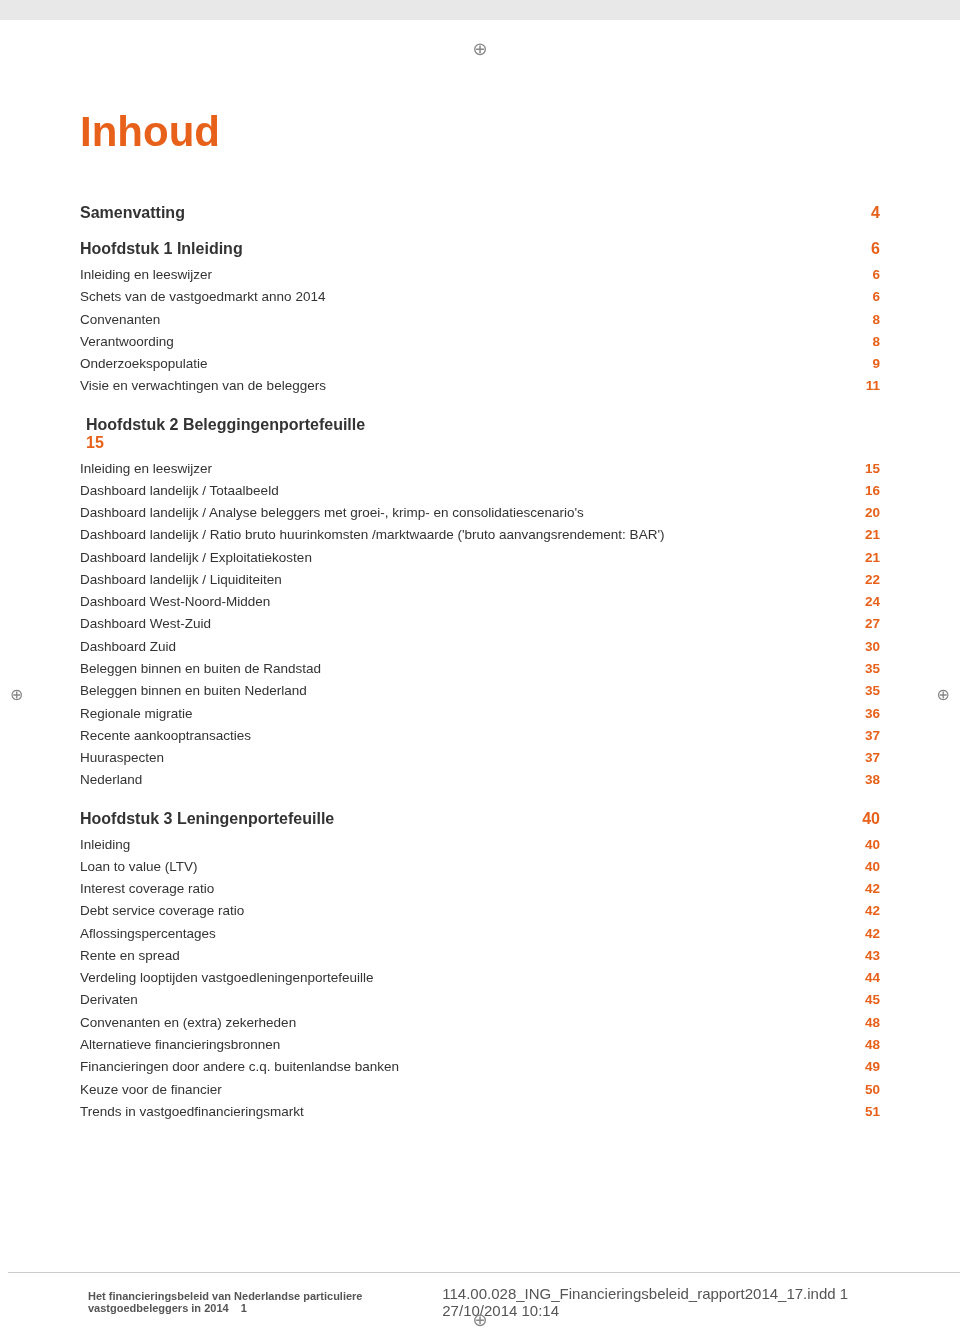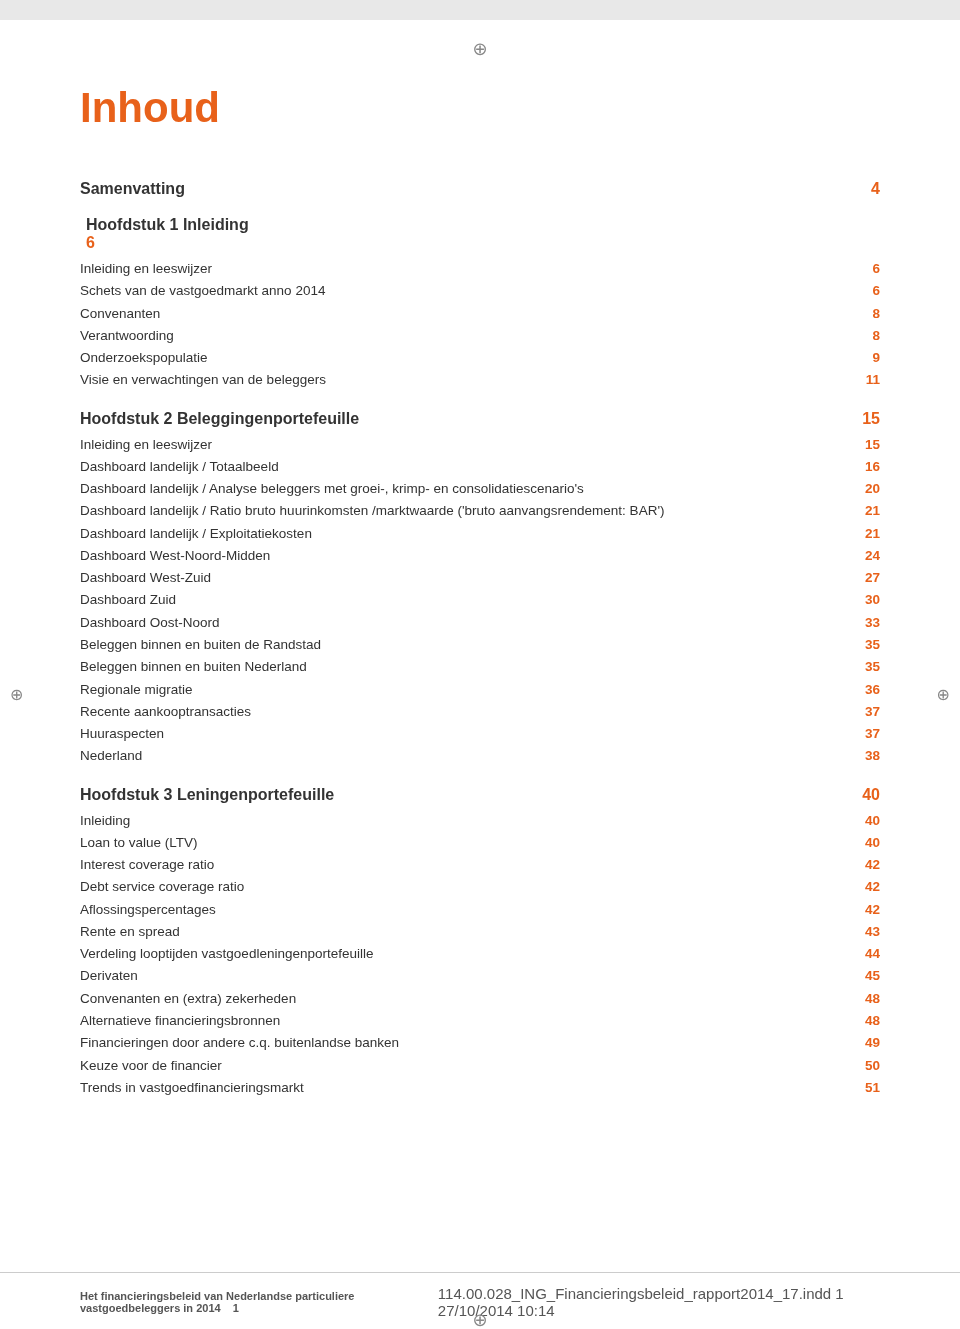--- a/index.html
+++ b/index.html
@@ -33,21 +33,21 @@
       transform: translateX(-50%);
       font-size: 18px;
       color: #888;
     }
 
     .page-title {
       font-size: 42px;
       font-weight: bold;
       color: #e8611a;
       margin-bottom: 48px;
-      margin-top: 4px;
+      margin-top: 28px;
     }
 
     .toc-entry {
       font-size: 13.5px;
       color: #333;
       line-height: 1.65;
       display: flex;
       align-items: flex-end;
     }
 
@@ -82,21 +82,21 @@
       margin-left: 6px;
     }
 
     .indent-entry {
       padding-left: 0px;
     }
 
     .footer {
       position: absolute;
       bottom: 30px;
-      left: 0;
+      left: 8px;
       right: 0;
       padding: 0 80px;
       display: flex;
       justify-content: space-between;
       align-items: center;
       border-top: 1px solid #ccc;
       padding-top: 12px;
     }
 
     .footer-left {
@@ -149,21 +149,21 @@
   <div class="page-title">Inhoud</div>
 
   <div class="toc-content">
 
 
     <div class="chapter-heading">
       <span class="chapter-label">Samenvatting</span>
       <span class="page-num">4</span>
     </div>
 
-    <div class="chapter-heading" style="margin-top:18px;flex-direction:column;">
+    <div class="chapter-heading" style="margin-top:18px;">
       <span class="chapter-label">Hoofdstuk 1 Inleiding</span>
       <span class="page-num">6</span>
     </div>
     <div class="toc-entry indent-entry">
       <span class="label">Inleiding en leeswijzer</span>
       <span class="page-num">6</span>
     </div>
     <div class="toc-entry indent-entry">
       <span class="label">Schets van de vastgoedmarkt anno 2014</span>
       <span class="page-num">6</span>
@@ -178,21 +178,21 @@
     </div>
     <div class="toc-entry indent-entry">
       <span class="label">Onderzoekspopulatie</span>
       <span class="page-num">9</span>
     </div>
     <div class="toc-entry indent-entry">
       <span class="label">Visie en verwachtingen van de beleggers</span>
       <span class="page-num">11</span>
     </div>
 
-    <div class="chapter-heading" style="margin-top:18px;">
+    <div class="chapter-heading" style="margin-top:18px;flex-direction:column;">
       <span class="chapter-label">Hoofdstuk 2 Beleggingenportefeuille</span>
       <span class="page-num">15</span>
     </div>
     <div class="toc-entry indent-entry">
       <span class="label">Inleiding en leeswijzer</span>
       <span class="page-num">15</span>
     </div>
     <div class="toc-entry indent-entry">
       <span class="label">Dashboard landelijk / Totaalbeeld</span>
       <span class="page-num">16</span>
@@ -203,34 +203,34 @@
     </div>
     <div class="toc-entry indent-entry">
       <span class="label">Dashboard landelijk / Ratio bruto huurinkomsten /marktwaarde ('bruto aanvangsrendement: BAR')</span>
       <span class="page-num">21</span>
     </div>
     <div class="toc-entry indent-entry">
       <span class="label">Dashboard landelijk / Exploitatiekosten</span>
       <span class="page-num">21</span>
     </div>
     <div class="toc-entry indent-entry">
+      <span class="label">Dashboard landelijk / Liquiditeiten</span>
+      <span class="page-num">22</span>
+    </div>
+    <div class="toc-entry indent-entry">
       <span class="label">Dashboard West-Noord-Midden</span>
       <span class="page-num">24</span>
     </div>
     <div class="toc-entry indent-entry">
       <span class="label">Dashboard West-Zuid</span>
       <span class="page-num">27</span>
     </div>
     <div class="toc-entry indent-entry">
       <span class="label">Dashboard Zuid</span>
       <span class="page-num">30</span>
-    </div>
-    <div class="toc-entry indent-entry">
-      <span class="label">Dashboard Oost-Noord</span>
-      <span class="page-num">33</span>
     </div>
     <div class="toc-entry indent-entry">
       <span class="label">Beleggen binnen en buiten de Randstad</span>
       <span class="page-num">35</span>
     </div>
     <div class="toc-entry indent-entry">
       <span class="label">Beleggen binnen en buiten Nederland</span>
       <span class="page-num">35</span>
     </div>
     <div class="toc-entry indent-entry">

